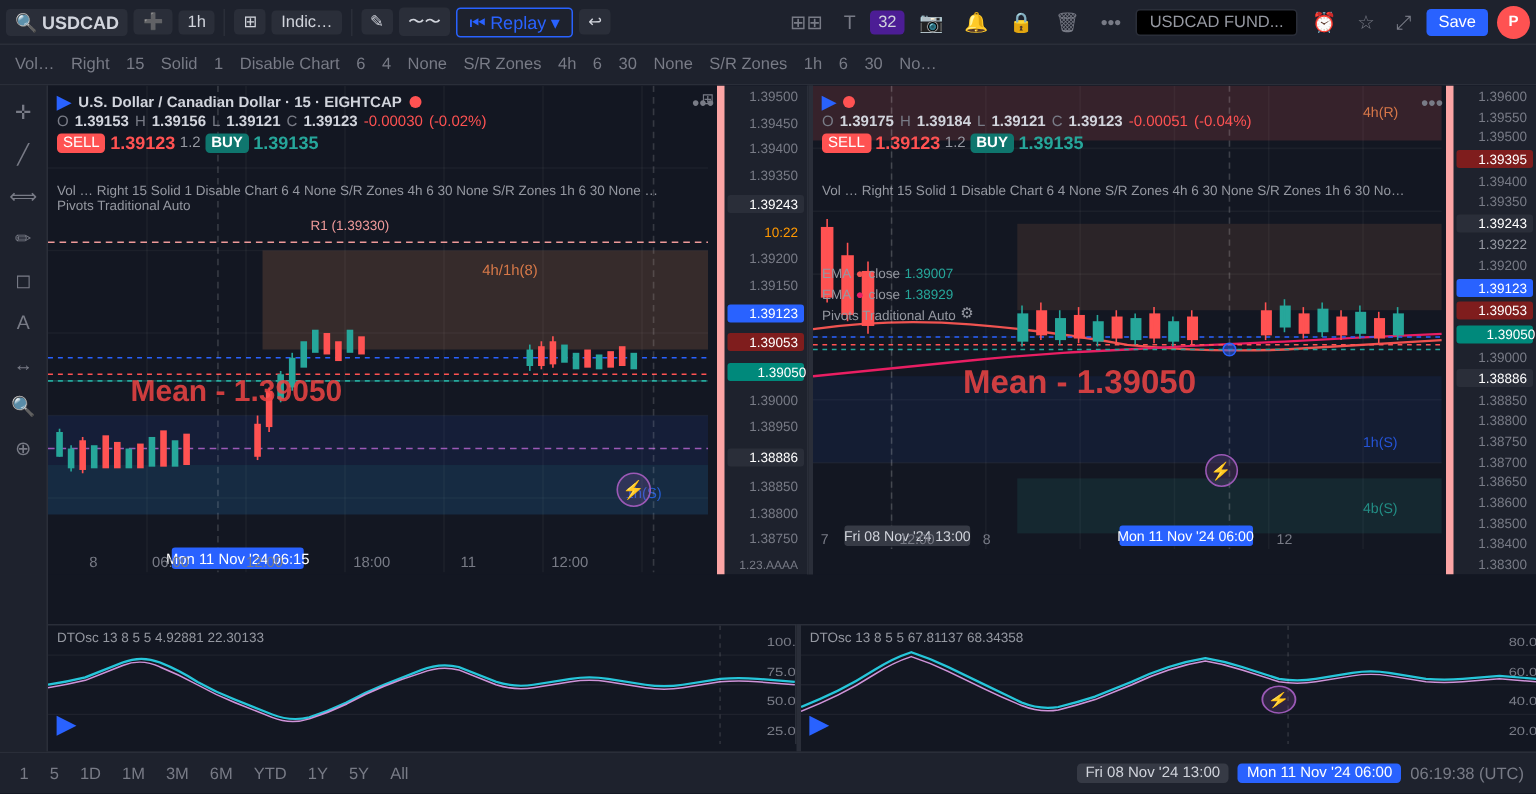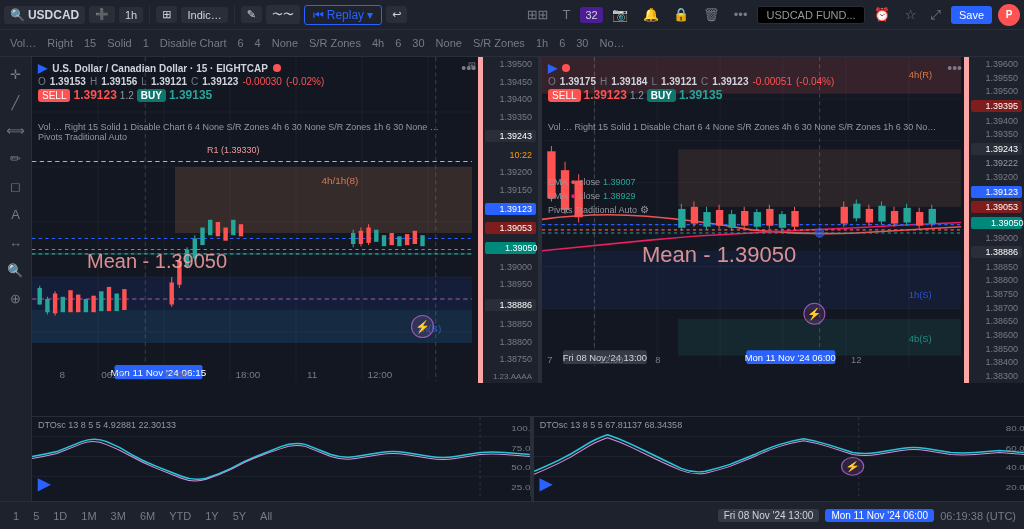--- a/index.html
+++ b/index.html
@@ -286,22 +286,22 @@
       color: white;
       background: #00897b;
       border-radius: 2px;
       padding: 1px 20px;
     }
 
     
     .mean-label {
       position: absolute;
       font-size: 22px;
-      font-weight: normal;
-      color: #fca5a5;
+      font-weight: bold;
+      color: #ef4444;
       opacity: 0.85;
       pointer-events: none;
       z-index: 5;
     }
 
     
     .info-bar {
       position: absolute;
       top: 60px; left: 6px;
       font-size: 9px;

